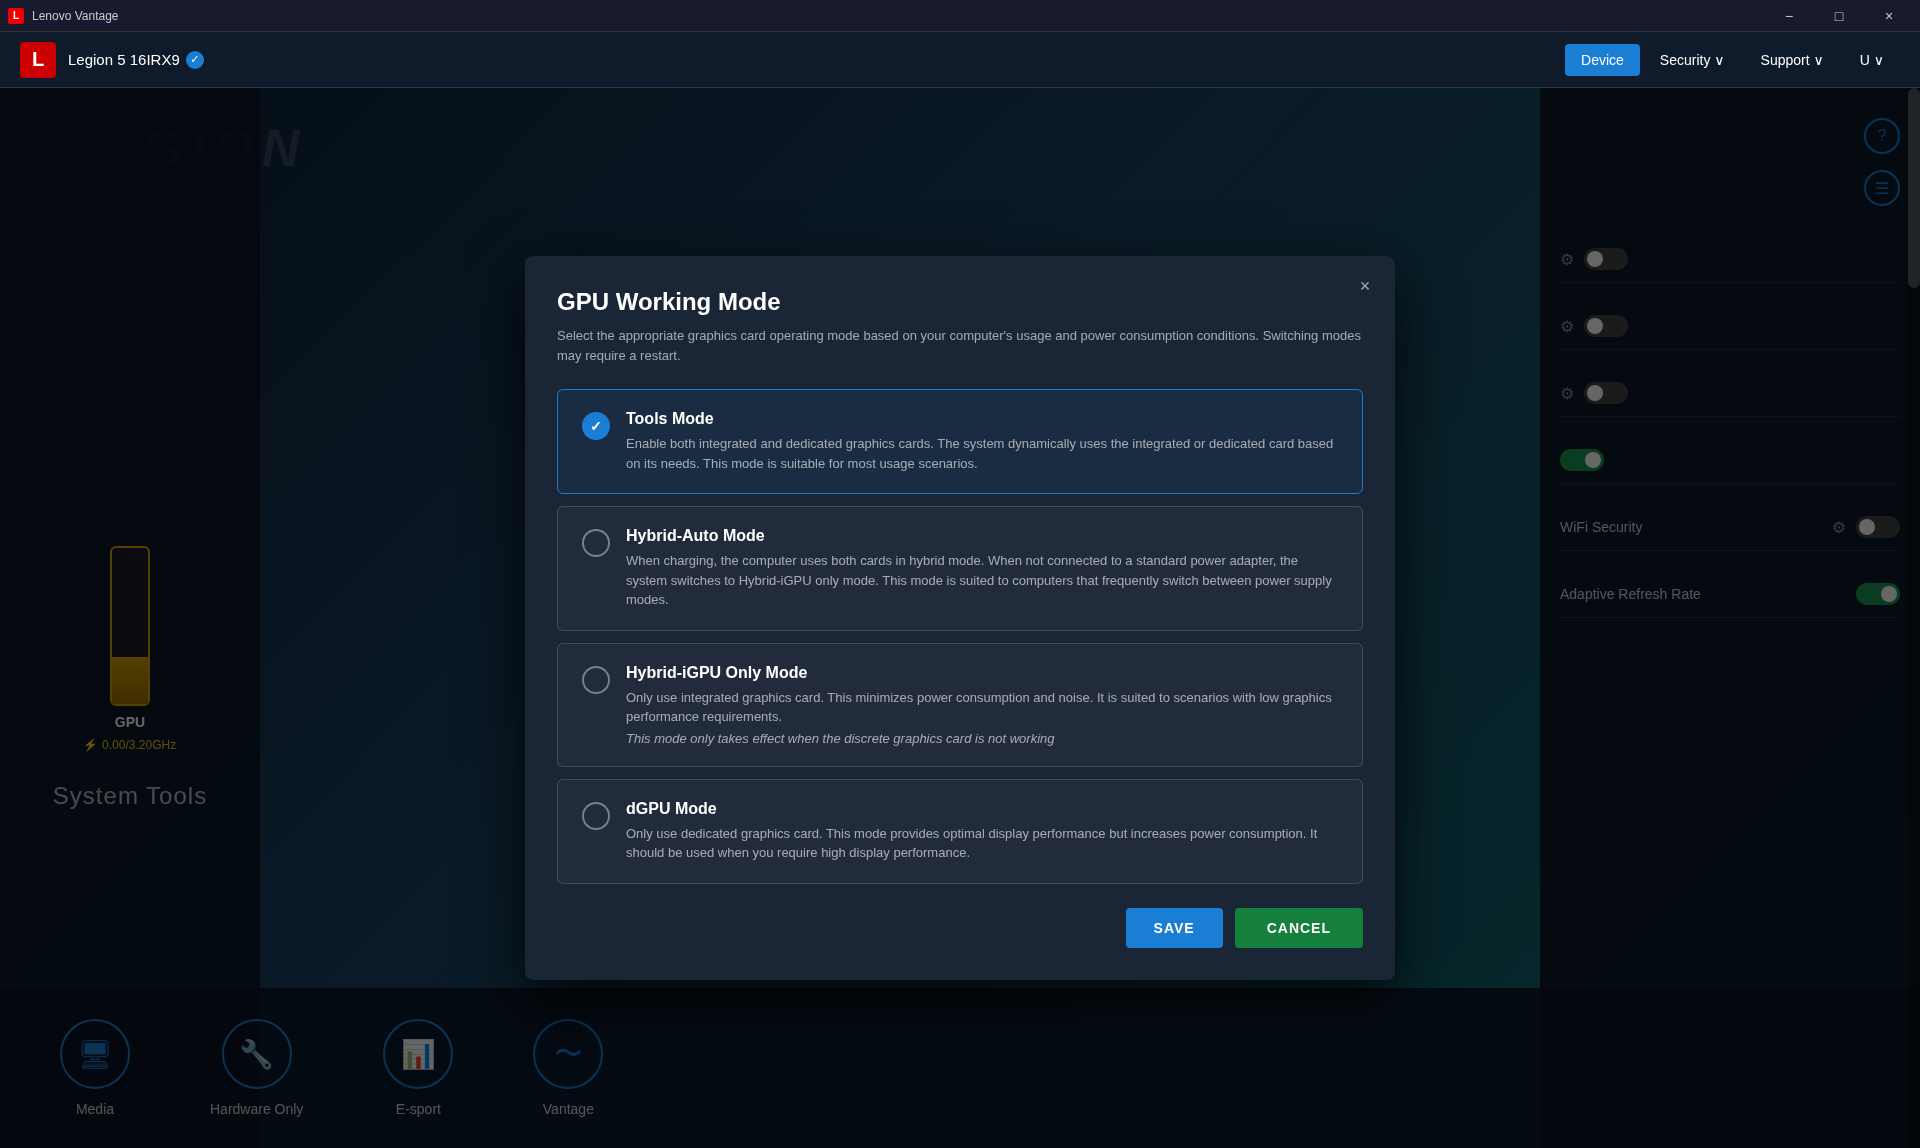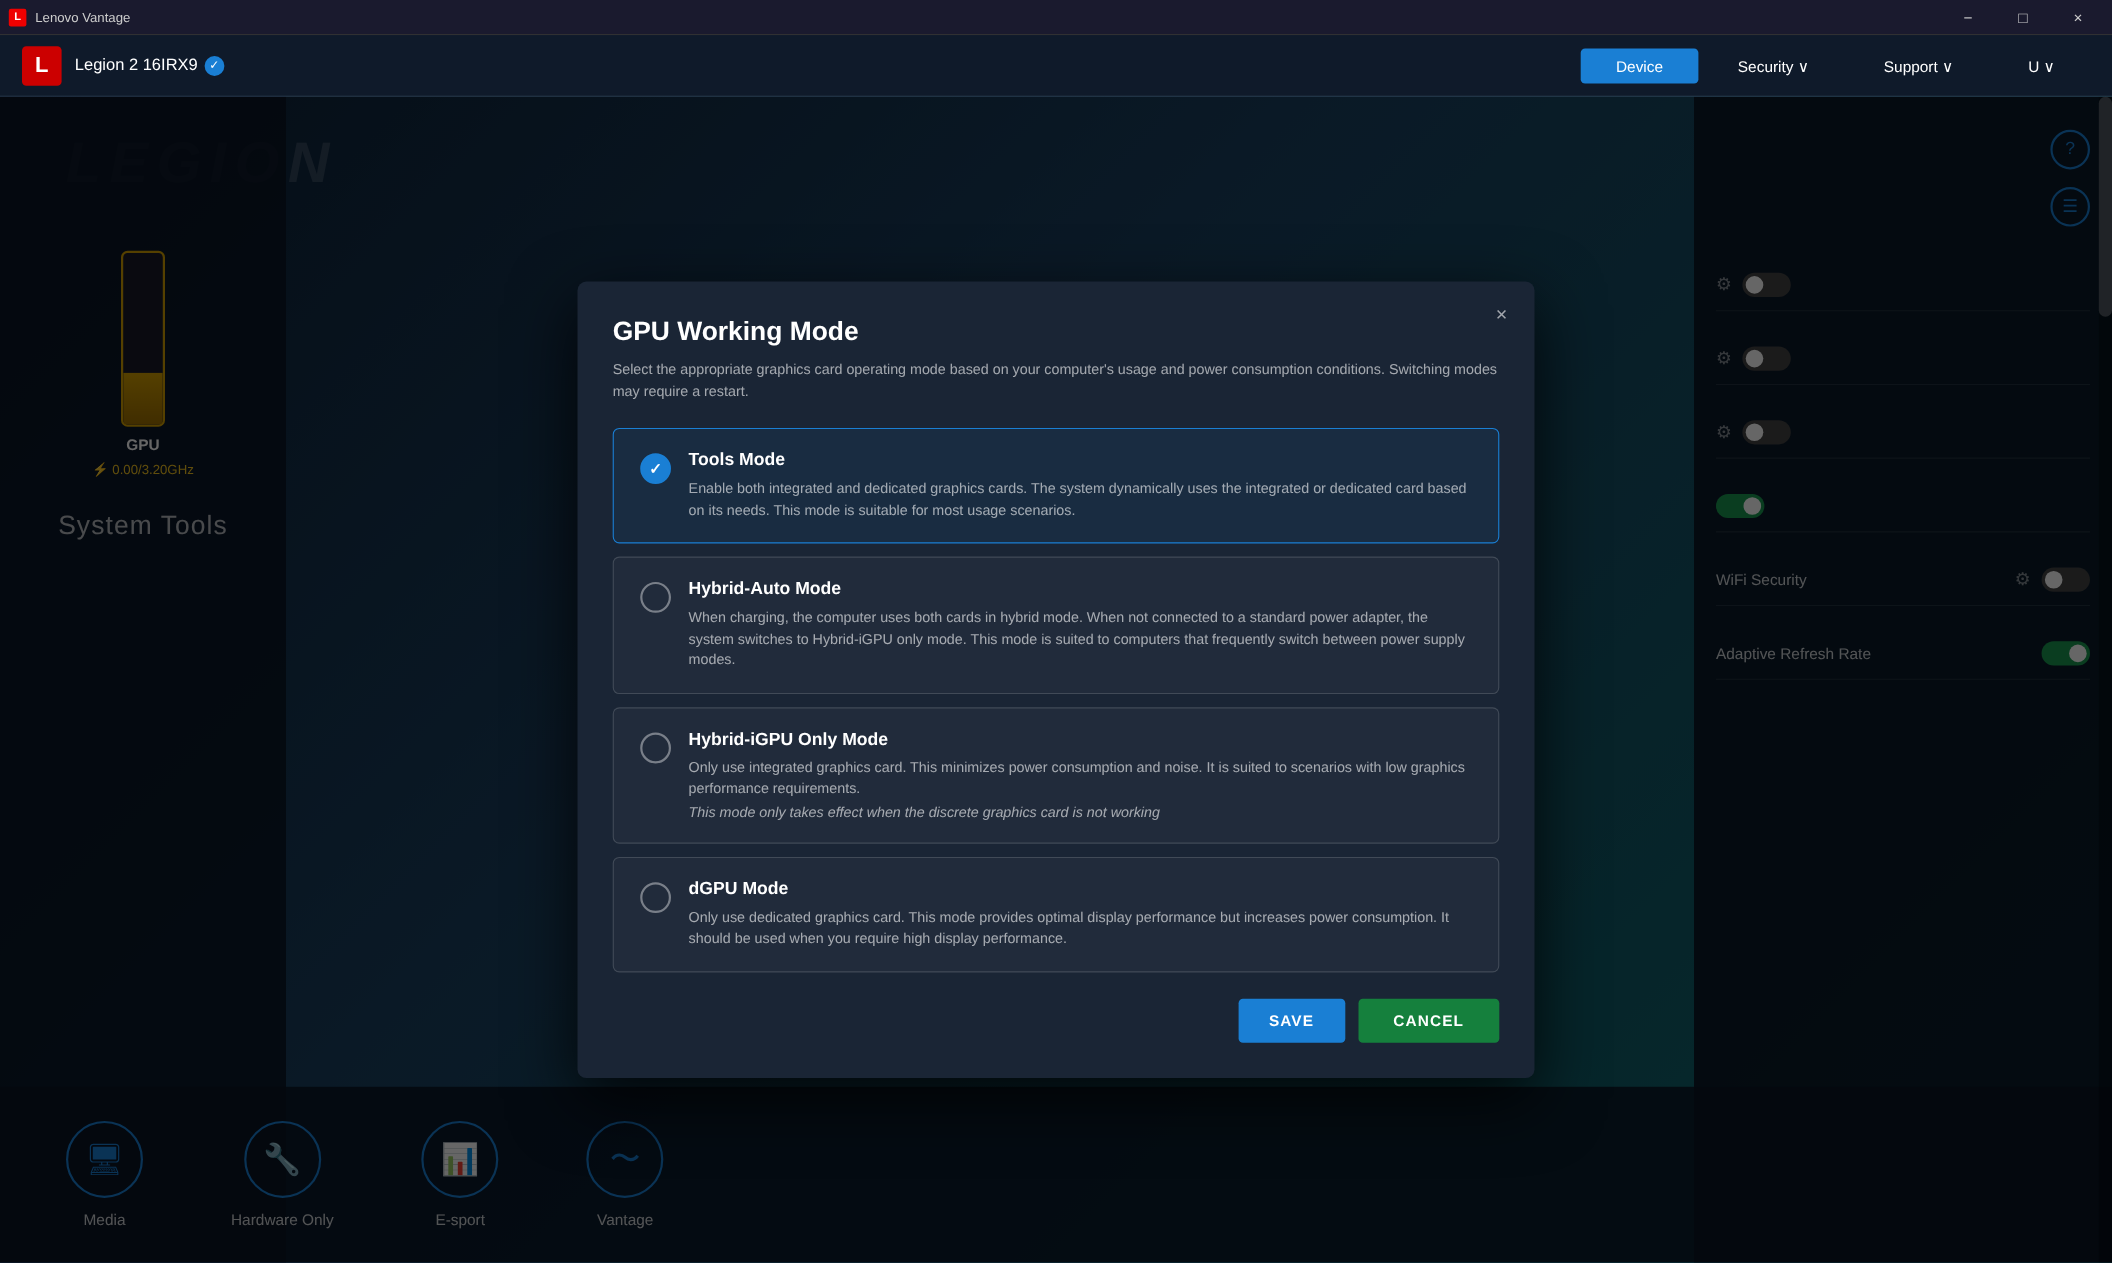--- a/index.html
+++ b/index.html
@@ -99,21 +99,21 @@
       justify-content: center;
       color: white;
       font-size: 11px;
     }
     .topnav-right {
       display: flex;
       align-items: center;
       gap: 4px;
     }
     .nav-btn {
-      padding: 8px 32px;
+      padding: 8px 16px;
       border-radius: 4px;
       cursor: pointer;
       color: #ffffff;
       font-size: 14px;
       display: flex;
       align-items: center;
       gap: 4px;
     }
     .nav-btn.active {
       background: #1a7fd4;
@@ -146,20 +146,21 @@
       position: absolute;
       left: 0;
       top: 0;
       width: 260px;
       height: 100%;
       background: rgba(10, 20, 35, 0.85);
       padding: 20px 0;
       display: flex;
       flex-direction: column;
       align-items: center;
+      justify-content: center;
     }
 
     
     .gpu-widget {
       margin-top: 120px;
       display: flex;
       flex-direction: column;
       align-items: center;
       gap: 8px;
     }
@@ -478,21 +479,21 @@
     <div class="titlebar-btn">−</div>
     <div class="titlebar-btn">□</div>
     <div class="titlebar-btn close">×</div>
   </div>
 </div>
 
 <div class="topnav">
   <div class="topnav-left">
     <div class="lenovo-logo-l">L</div>
     <div class="device-name">
-      <span>Legion 2 16IRX9</span>
+      <span>Legion 5 16IRX9</span>
       <div class="verified-badge">✓</div>
     </div>
   </div>
   <div class="topnav-right">
     <div class="nav-btn active">Device</div>
     <div class="nav-btn">Security ∨</div>
     <div class="nav-btn">Support ∨</div>
     <div class="nav-btn">U ∨</div>
   </div>
 </div>

